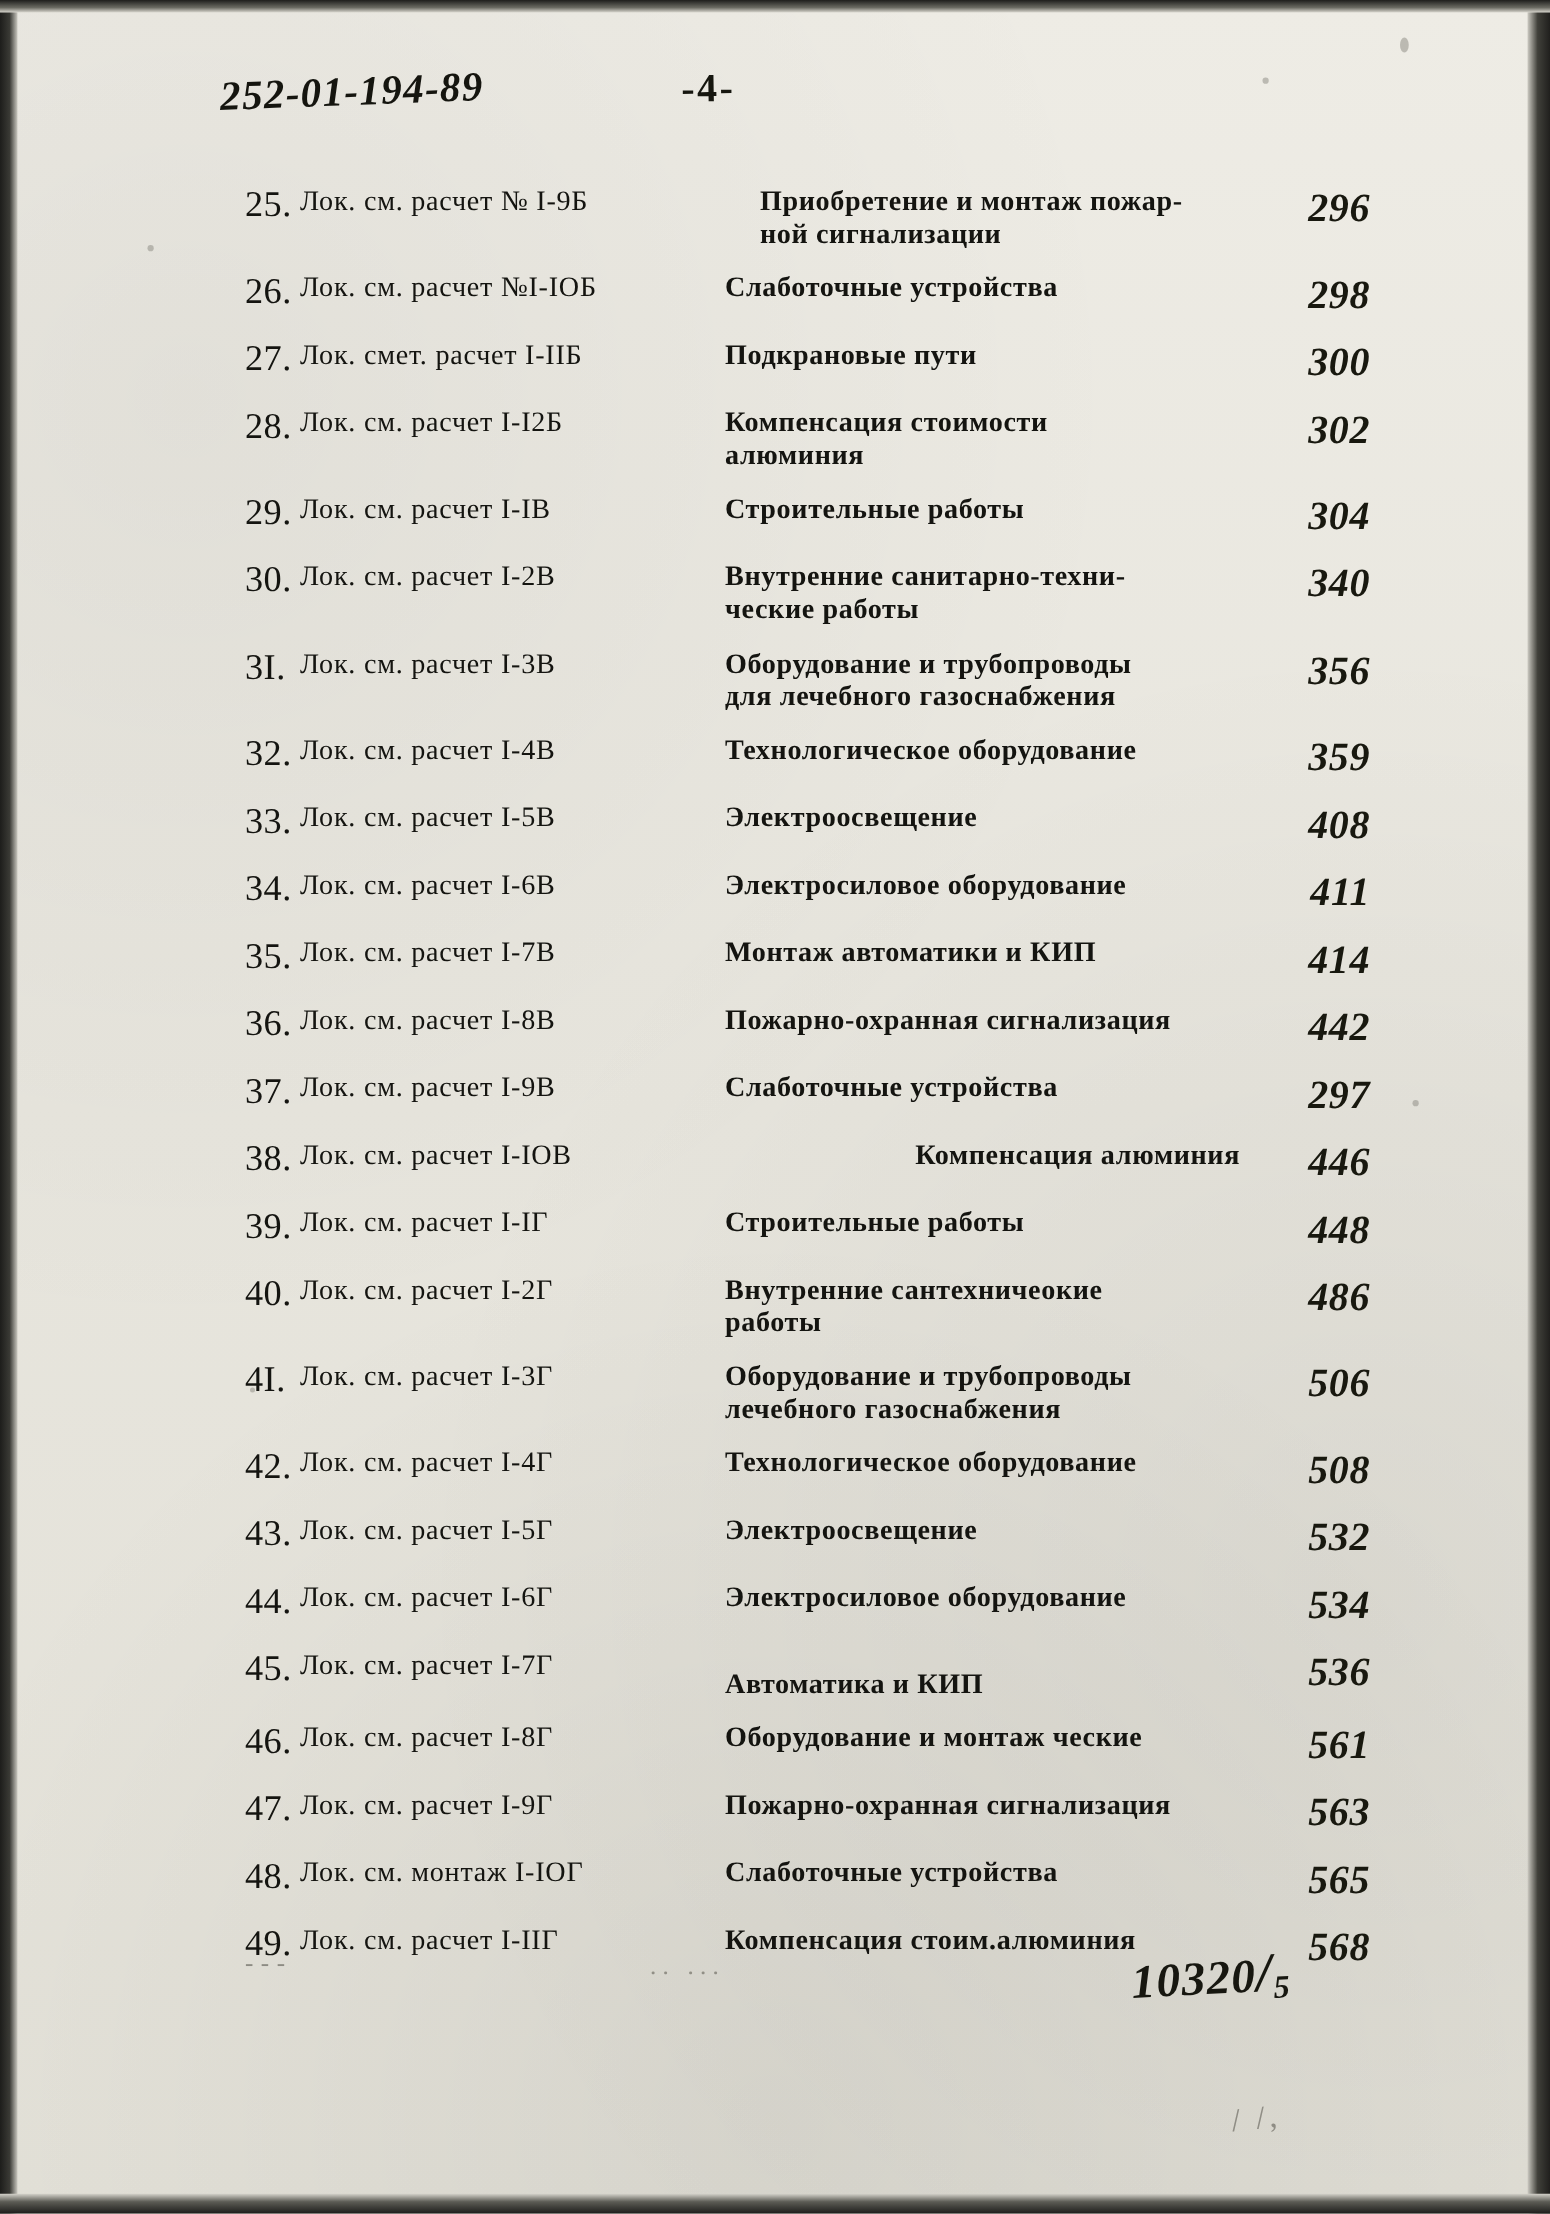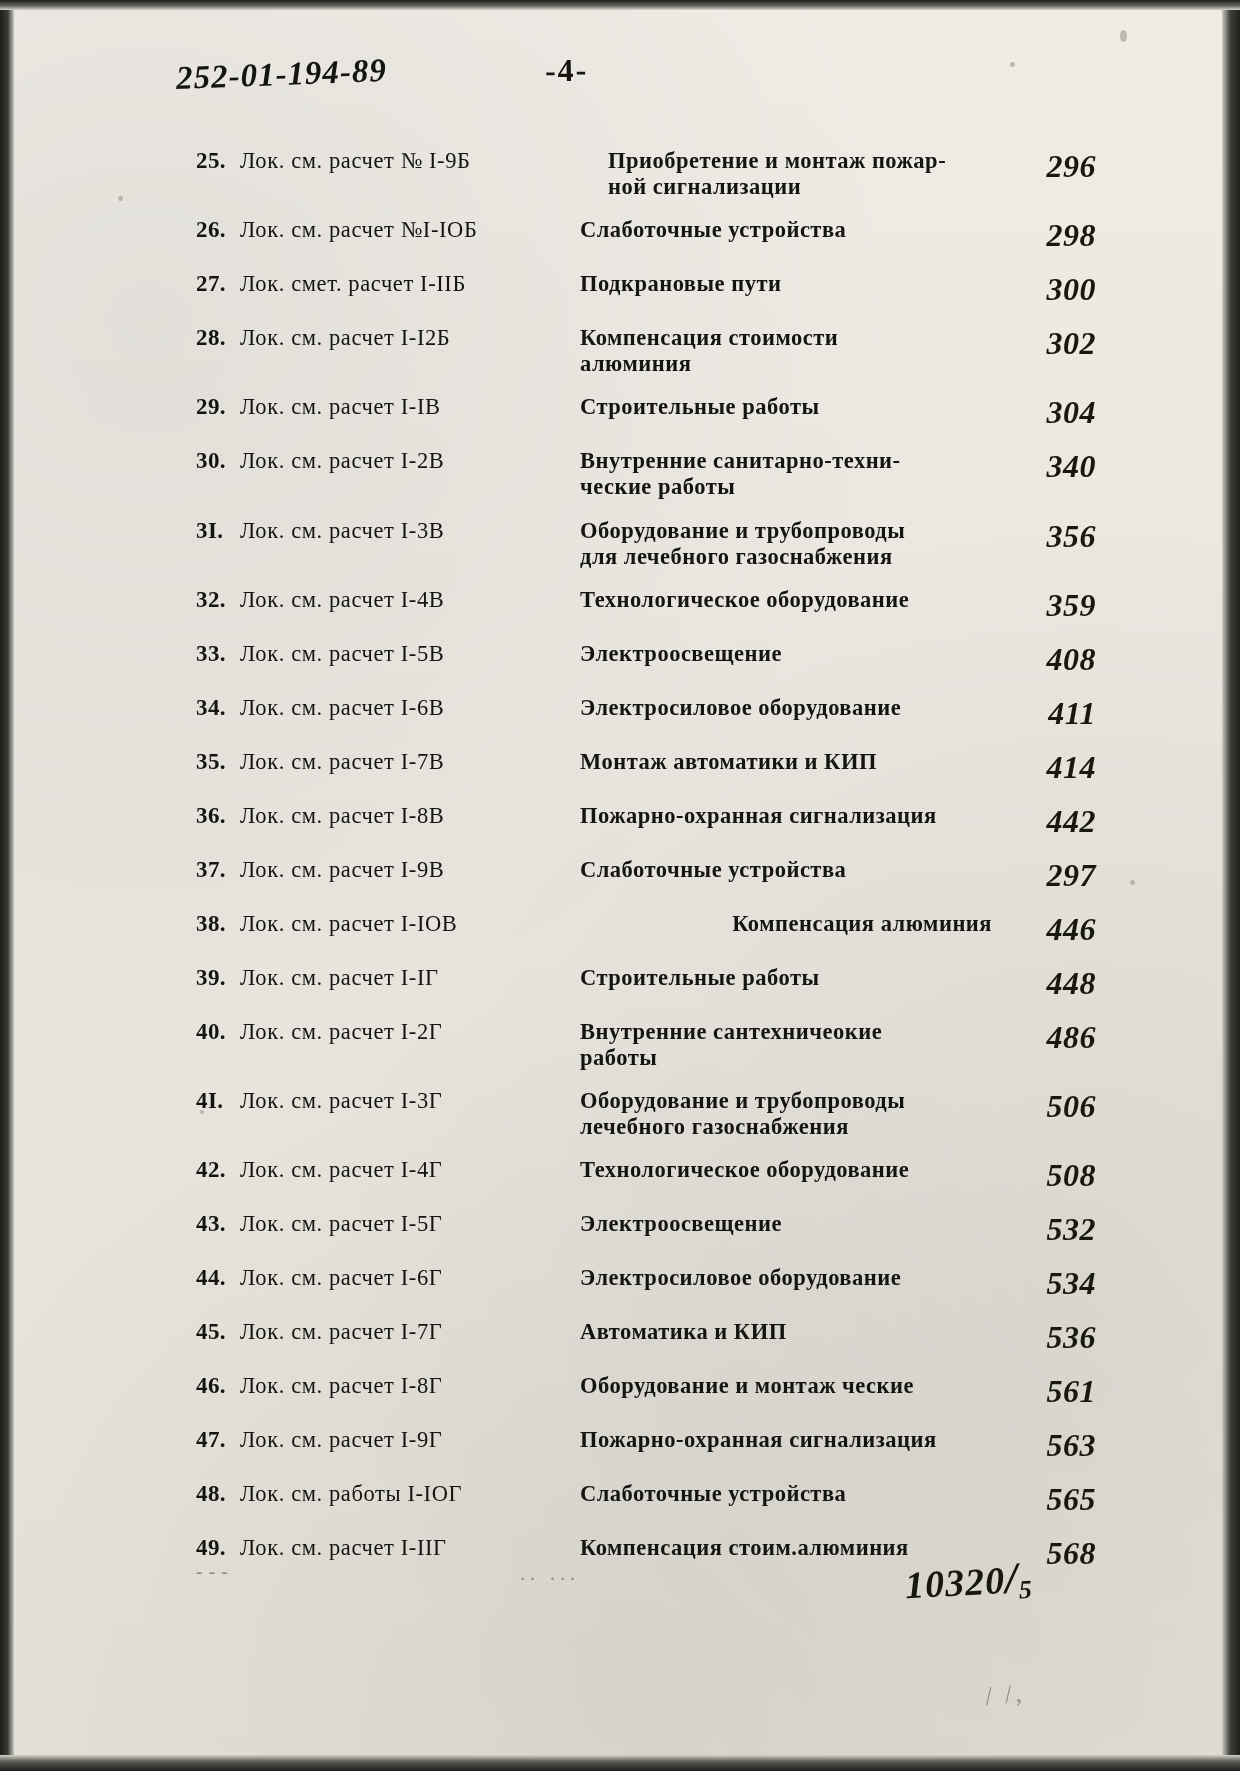--- a/index.html
+++ b/index.html
@@ -72,22 +72,22 @@
     width: 900px;
   }
   .row {
     display: flex;
     align-items: flex-start;
     margin-bottom: 17px;
   }
   .col-idx {
     width: 44px;
     flex: 0 0 44px;
-    font-size: 23px;
-    font-weight: 700;
+    font-size: 29px;
+    font-weight: 400;
     letter-spacing: 0.4px;
     white-space: nowrap;
     color: #141410;
   }
   .col-ref {
     width: 340px;
     flex: 0 0 340px;
     font-size: 22.5px;
     font-weight: 400;
     letter-spacing: 0.6px;
@@ -305,38 +305,38 @@
       </div>
       <div class="row">
         <div class="col-idx">44.</div>
         <div class="col-ref">Лок. см. расчет I-6Г</div>
         <div class="col-name" style="white-space: pre-line;">Электросиловое оборудование</div>
         <div class="col-page">534</div>
       </div>
       <div class="row">
         <div class="col-idx">45.</div>
         <div class="col-ref">Лок. см. расчет I-7Г</div>
-        <div class="col-name" style="white-space: pre-line;">Автоматика и КИП</div>
+        <div class="col-name" style="white-space: pre-line; margin-top: 15px;">Автоматика и КИП</div>
         <div class="col-page">536</div>
       </div>
       <div class="row">
         <div class="col-idx">46.</div>
         <div class="col-ref">Лок. см. расчет I-8Г</div>
         <div class="col-name" style="white-space: pre-line;">Оборудование и монтаж ческие</div>
         <div class="col-page">561</div>
       </div>
       <div class="row">
         <div class="col-idx">47.</div>
         <div class="col-ref">Лок. см. расчет I-9Г</div>
         <div class="col-name" style="white-space: pre-line;">Пожарно-охранная сигнализация</div>
         <div class="col-page">563</div>
       </div>
       <div class="row">
         <div class="col-idx">48.</div>
-        <div class="col-ref">Лок. см. работы I-IОГ</div>
+        <div class="col-ref">Лок. см. монтаж I-IОГ</div>
         <div class="col-name" style="white-space: pre-line;">Слаботочные устройства</div>
         <div class="col-page">565</div>
       </div>
       <div class="row">
         <div class="col-idx">49.</div>
         <div class="col-ref">Лок. см. расчет I-IIГ</div>
         <div class="col-name" style="white-space: pre-line;">Компенсация стоим.алюминия</div>
         <div class="col-page">568</div>
       </div>
     </div>

